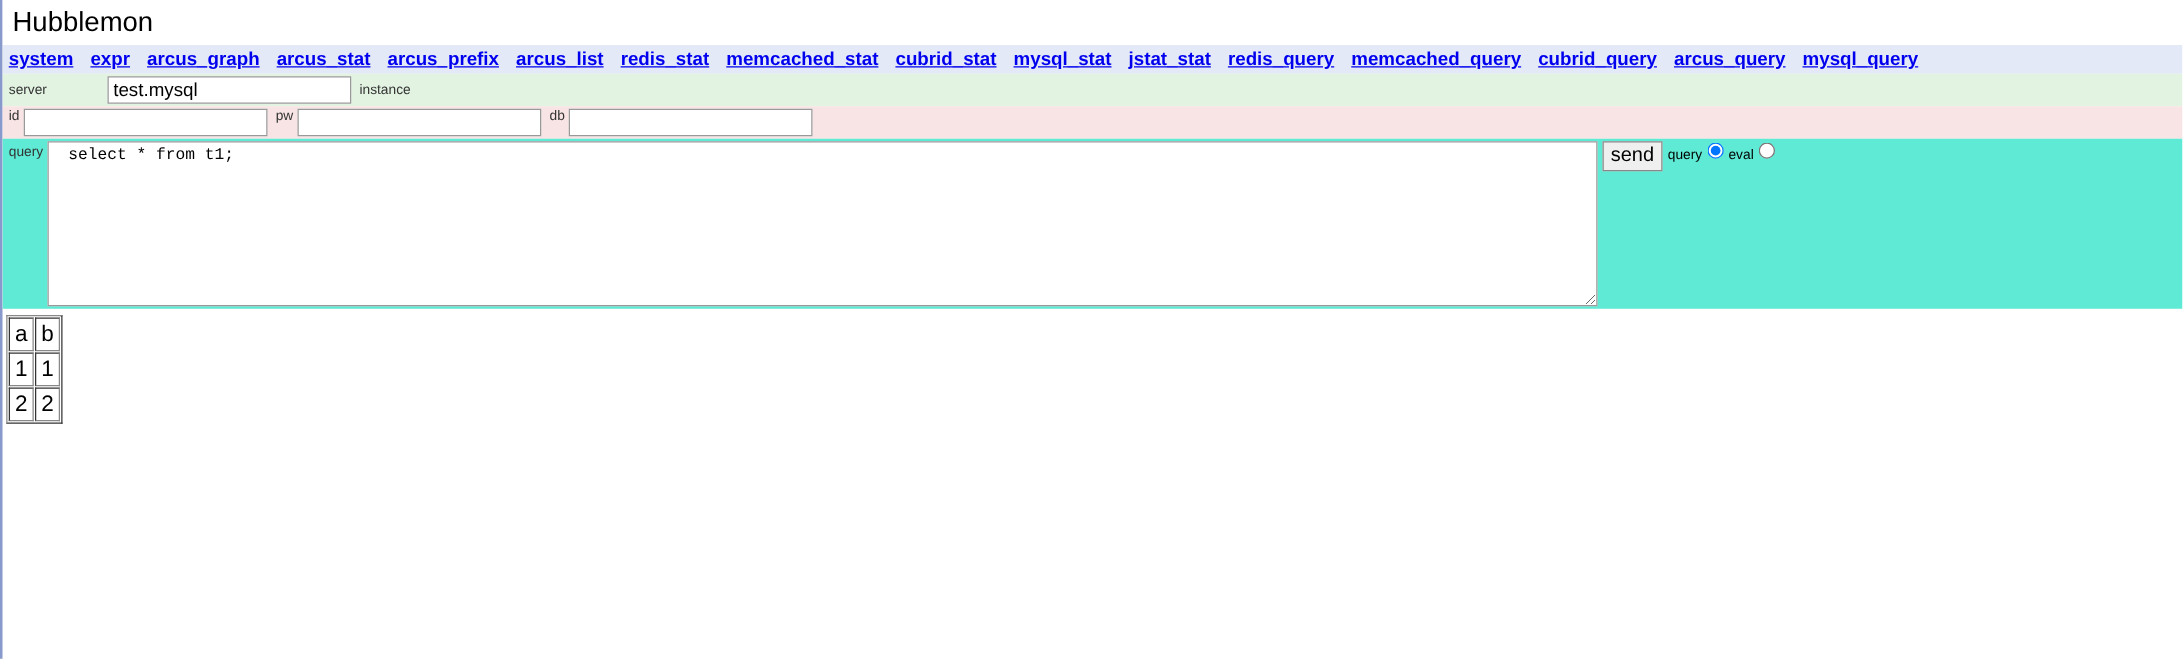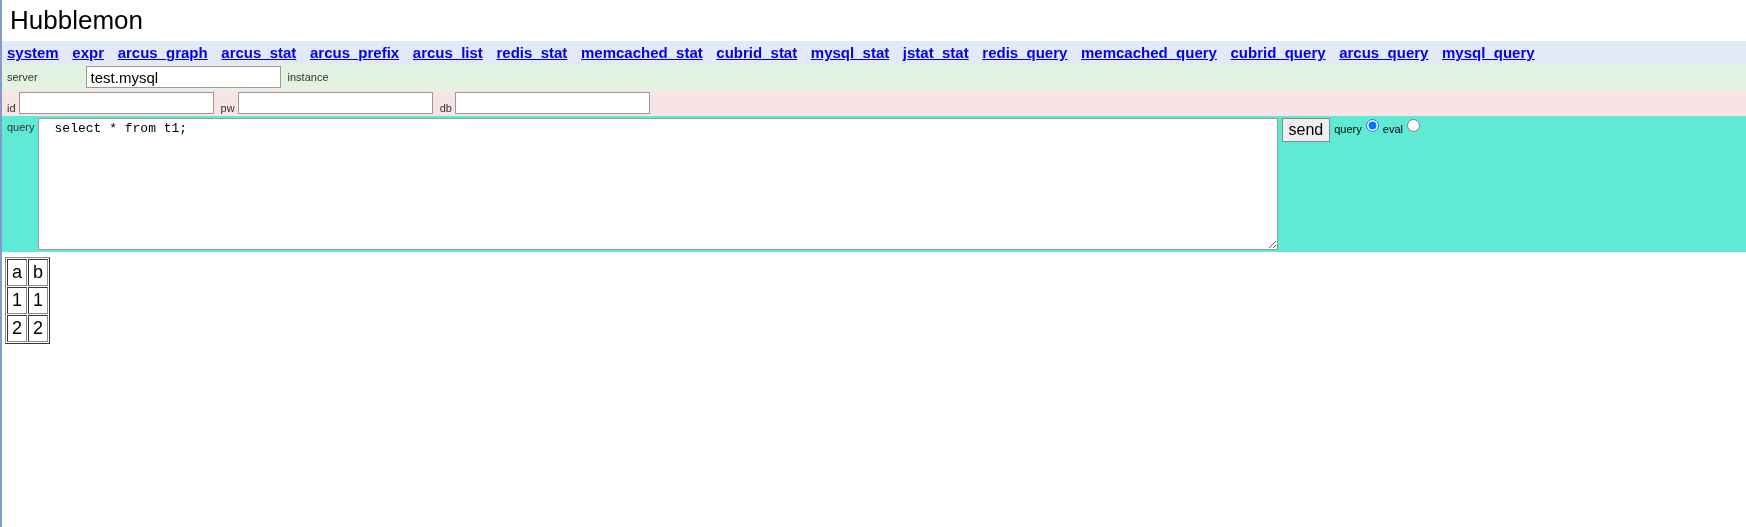--- a/index.html
+++ b/index.html
@@ -10,21 +10,21 @@
       font-size: 13px;
       border-left: 2px solid #8899cc;
       min-height: 527px;
     }
     .header {
       padding: 5px 8px;
       background: #ffffff;
     }
     .header h1 {
       margin: 0;
-      font-size: 26px;
+      font-size: 22px;
       font-weight: normal;
       font-family: Arial, sans-serif;
     }
     .nav-bar {
       background: #e3e9f7;
       padding: 3px 5px;
       white-space: nowrap;
     }
     .nav-bar a {
       color: #0000ee;
@@ -37,21 +37,21 @@
       background: #e2f3e2;
       padding: 2px 3px;
       display: flex;
       align-items: center;
       flex-wrap: wrap;
     }
     .row-pink {
       background: #f8e4e4;
       padding: 2px 3px;
       display: flex;
-      align-items: flex-end;
+      align-items: flex-start;
       flex-wrap: wrap;
     }
     .row-pink-query {
       background: #5eead4;
       padding: 2px 3px;
       display: flex;
       align-items: flex-start;
     }
     .field-label {
       font-size: 11px;

